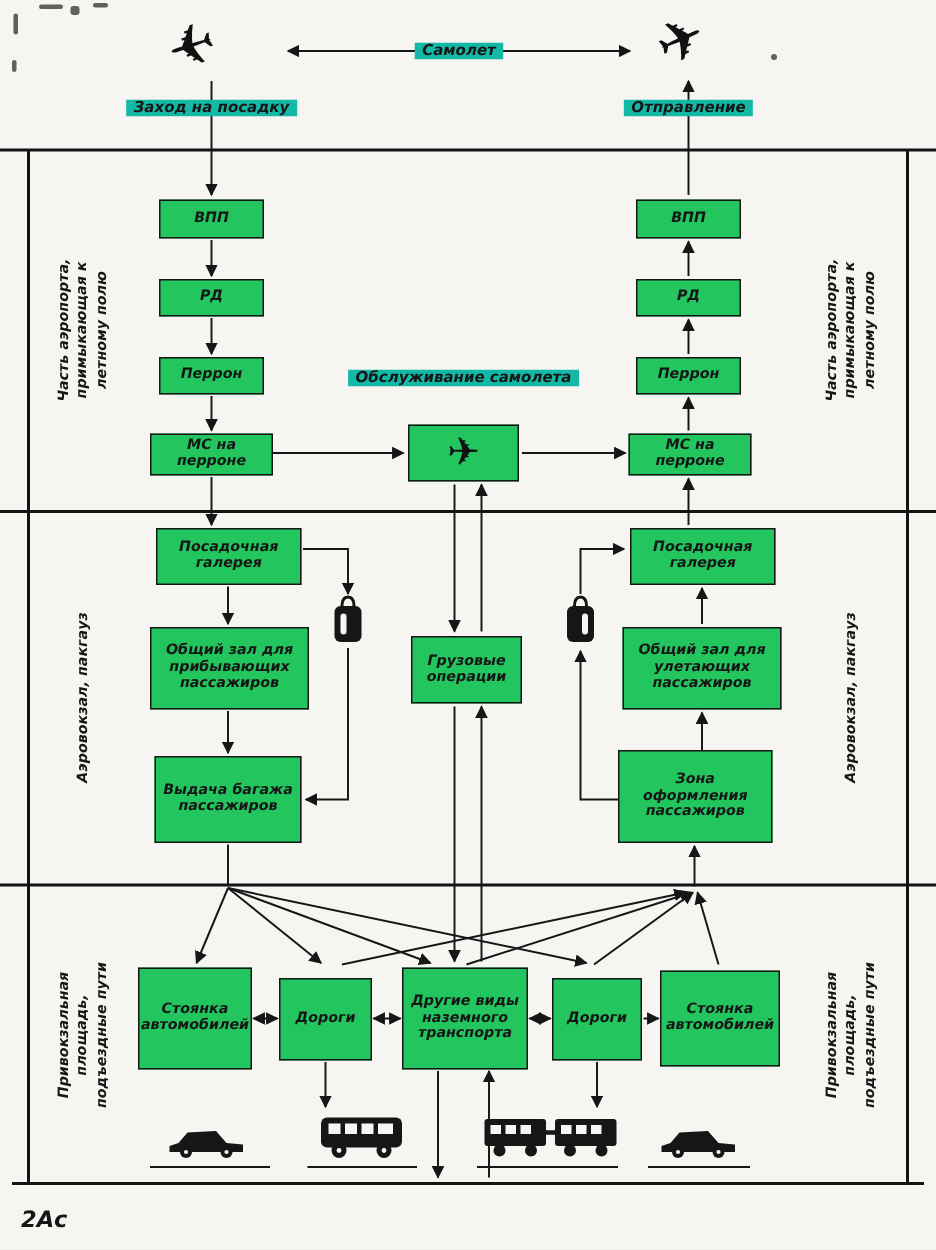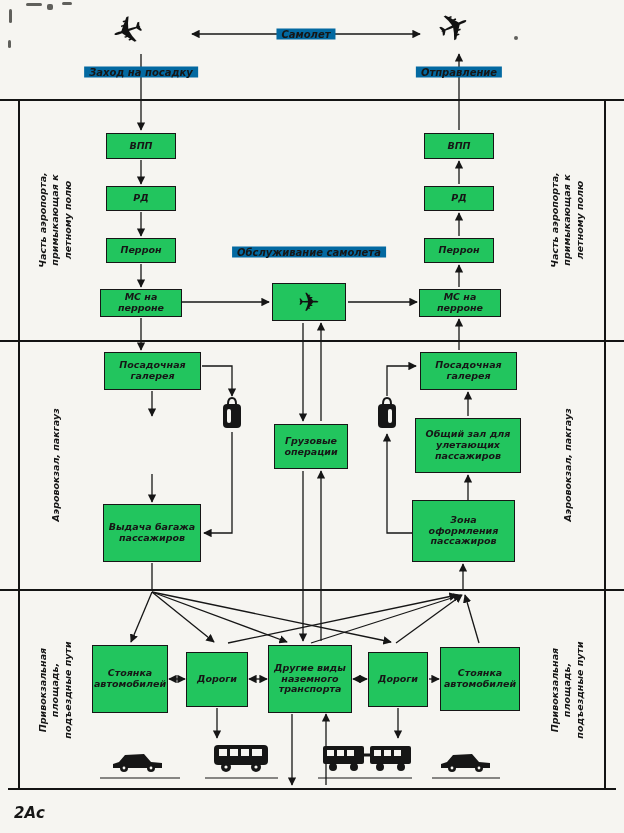--- a/index.html
+++ b/index.html
@@ -11,21 +11,21 @@
   svg.layer{z-index:1;}
   .box{
     position:absolute;z-index:2;border:1.6px solid #161616;background:#22c55e;
     display:flex;align-items:center;justify-content:center;text-align:center;
     font-style:italic;font-weight:600;font-size:9.5px;line-height:1.14;
     padding:2px 3px;box-sizing:border-box;
   }
   .lbl{
     position:absolute;z-index:3;transform:translate(-50%,-50%);
     font-style:italic;font-weight:600;font-size:10px;white-space:nowrap;
-    background:#0369a1;padding:0 5px;text-align:left;
+    background:#14b8a6;padding:0 5px;text-align:left;
   }
   .side{
     position:absolute;z-index:2;transform:translate(-50%,-50%) rotate(-90deg);
     font-style:italic;font-weight:700;font-size:9.5px;line-height:1.3;text-align:center;
   }
   .plane{
     position:absolute;z-index:2;font-size:38px;line-height:1;color:#111;
   }
   .plane-small{font-size:26px;}
   .icon-abs{position:absolute;z-index:2;}
@@ -144,20 +144,21 @@
   <div class="side" style="left:56px;top:465px;width:170px;">Аэровокзал, пакгауз</div>
   <div class="side" style="left:568px;top:465px;width:170px;">Аэровокзал, пакгауз</div>
   <div class="side" style="left:56px;top:690px;width:124px;">Привокзальная площадь, подъездные пути</div>
   <div class="side" style="left:568px;top:690px;width:124px;">Привокзальная площадь, подъездные пути</div>
 
   <div class="box" style="left:106px;top:133px;width:70px;height:26px;">ВПП</div>
   <div class="box" style="left:106px;top:186px;width:70px;height:25px;">РД</div>
   <div class="box" style="left:106px;top:238px;width:70px;height:25px;">Перрон</div>
   <div class="box" style="left:100px;top:289px;width:82px;height:28px;">МС на перроне</div>
   <div class="box" style="left:104px;top:352px;width:97px;height:38px;">Посадочная галерея</div>
+  <div class="box" style="left:100px;top:418px;width:106px;height:55px;">Общий зал для прибывающих пассажиров</div>
   <div class="box" style="left:103px;top:504px;width:98px;height:58px;">Выдача багажа пассажиров</div>
 
   <div class="box" style="left:424px;top:133px;width:70px;height:26px;">ВПП</div>
   <div class="box" style="left:424px;top:186px;width:70px;height:25px;">РД</div>
   <div class="box" style="left:424px;top:238px;width:70px;height:25px;">Перрон</div>
   <div class="box" style="left:419px;top:289px;width:82px;height:28px;">МС на перроне</div>
   <div class="box" style="left:420px;top:352px;width:97px;height:38px;">Посадочная галерея</div>
   <div class="box" style="left:412px;top:500px;width:103px;height:62px;">Зона оформления пассажиров</div>
   <div class="box" style="left:415px;top:418px;width:106px;height:55px;">Общий зал для улетающих пассажиров</div>
 

